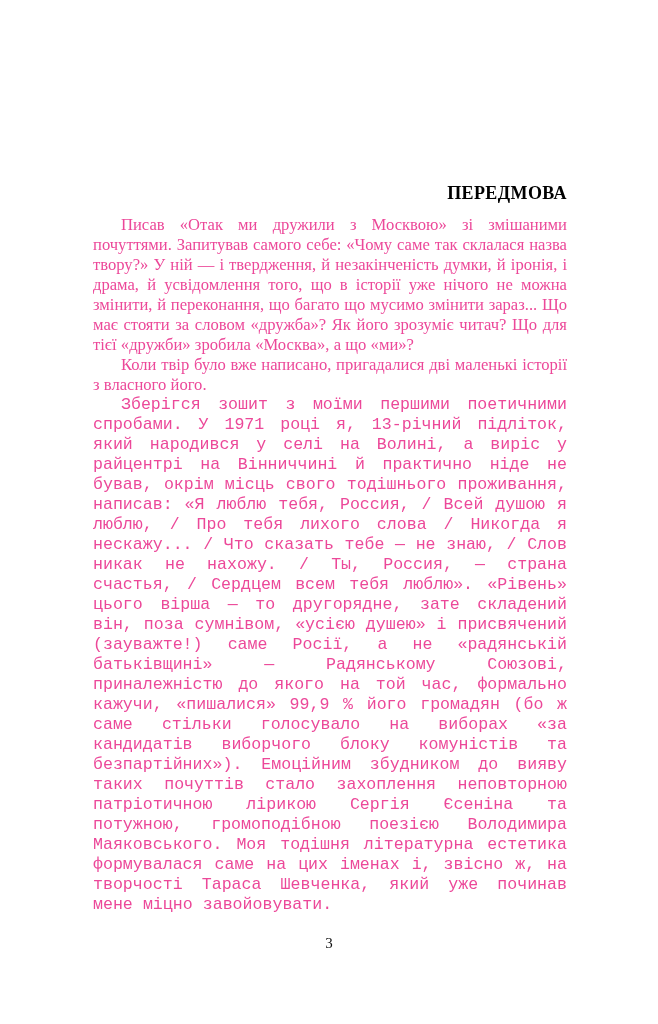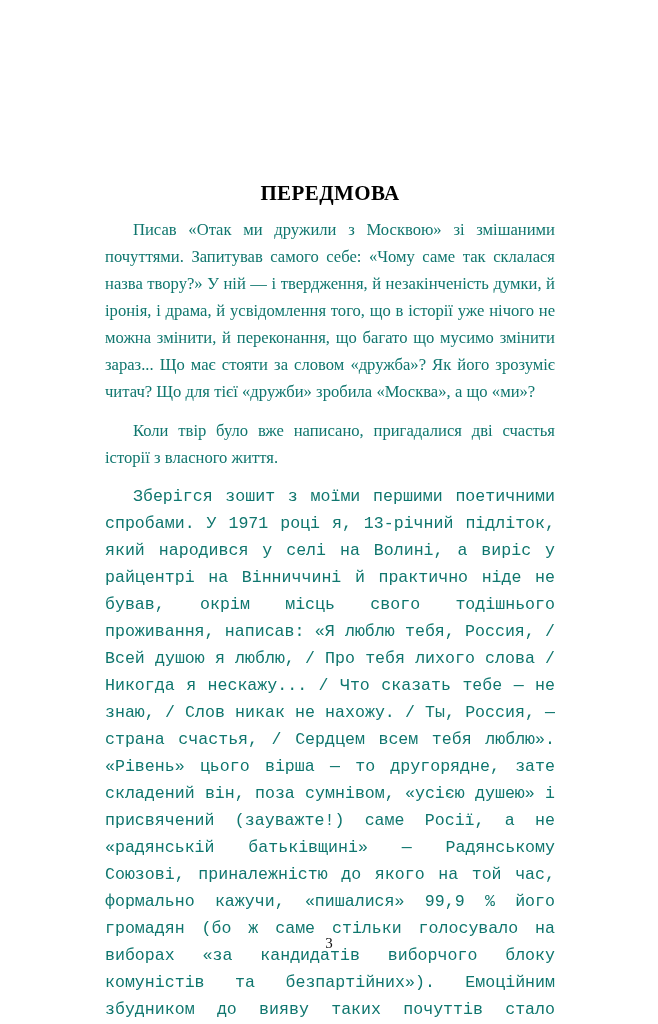--- a/index.html
+++ b/index.html
@@ -24,37 +24,37 @@
   }
 
   #text-column {
     position: absolute;
     left: 93px;
     top: 182px;
     width: 474px;
   }
 
   .chapter-title {
-    font-size: 21px;
+    font-size: 18px;
     font-weight: bold;
-    text-align: center;
+    text-align: right;
     letter-spacing: 0.4px;
     margin: 0 0 11px 0;
     line-height: 22px;
     color: #000000;
   }
 
   .body-par {
     font-size: 16.6px;
-    line-height: 27px;
+    line-height: 20px;
     text-align: justify;
     text-justify: inter-word;
-    margin: 12px;
+    margin: 0;
     text-indent: 28px;
-    color: #0f766e;
+    color: #ec4899;
     word-spacing: 0.1px;
     hyphens: manual;
   }
 
   .body-par:last-of-type {
     margin-bottom: 0;
     font-family: Liberation Mono, monospace;
   }
 
   #page-number {
@@ -72,21 +72,21 @@
 <body>
 
 <div id="page">
 
   <div id="text-column">
 
     <h1 class="chapter-title">ПЕРЕДМОВА</h1>
 
     <p class="body-par">Писав «Отак ми дружили з Москвою» зі змішаними почуттями. Запитував самого себе: «Чому саме так склалася назва твору?» У ній — і твердження, й незакінченість думки, й іронія, і драма, й усвідомлення того, що в історії уже нічого не можна змінити, й переконання, що багато що мусимо змінити зараз... Що має стояти за словом «дружба»? Як його зрозуміє читач? Що для тієї «дружби» зробила «Москва», а що «ми»?</p>
 
-    <p class="body-par">Коли твір було вже написано, пригадалися дві счастья історії з власного життя.</p>
+    <p class="body-par">Коли твір було вже написано, пригадалися дві маленькі історії з власного його.</p>
 
     <p class="body-par">Зберігся зошит з моїми першими поетичними спробами. У 1971 році я, 13-річний підліток, який народився у селі на Волині, а виріс у райцентрі на Вінниччині й практично ніде не бував, окрім місць свого тодішнього проживання, написав: «Я люблю тебя, Россия, / Всей душою я люблю, / Про тебя лихого слова / Никогда я нескажу... / Что сказать тебе — не знаю, / Слов никак не нахожу. / Ты, Россия, — страна счастья, / Сердцем всем тебя люблю». «Рівень» цього вірша — то другорядне, зате складений він, поза сумнівом, «усією душею» і присвячений (зауважте!) саме Росії, а не «радянській батьківщині» — Радянському Союзові, приналежністю до якого на той час, формально кажучи, «пишалися» 99,9 % його громадян (бо ж саме стільки голосувало на виборах «за кандидатів виборчого блоку комуністів та безпартійних»). Емоційним збудником до вияву таких почуттів стало захоплення неповторною патріотичною лірикою Сергія Єсеніна та потужною, громоподібною поезією Володимира Маяковського. Моя тодішня літературна естетика формувалася саме на цих іменах і, звісно ж, на творчості Тараса Шевченка, який уже починав мене міцно завойовувати.</p>
 
   </div>
 
   <div id="page-number">3</div>
 
 </div>
 
 </body></html>

